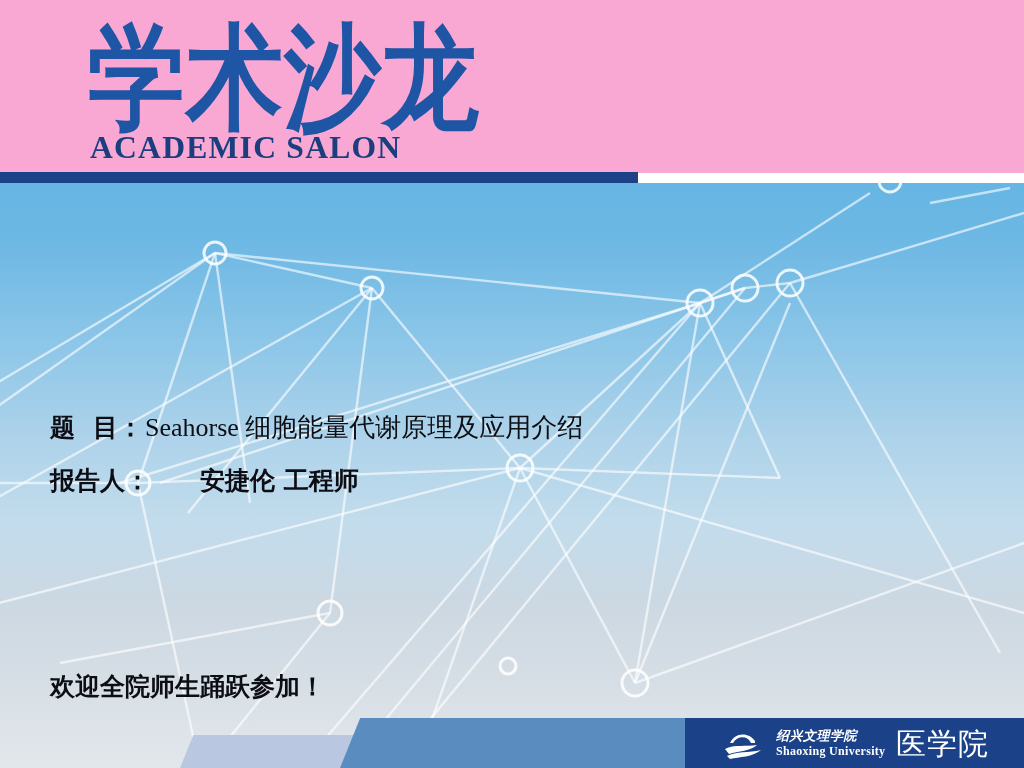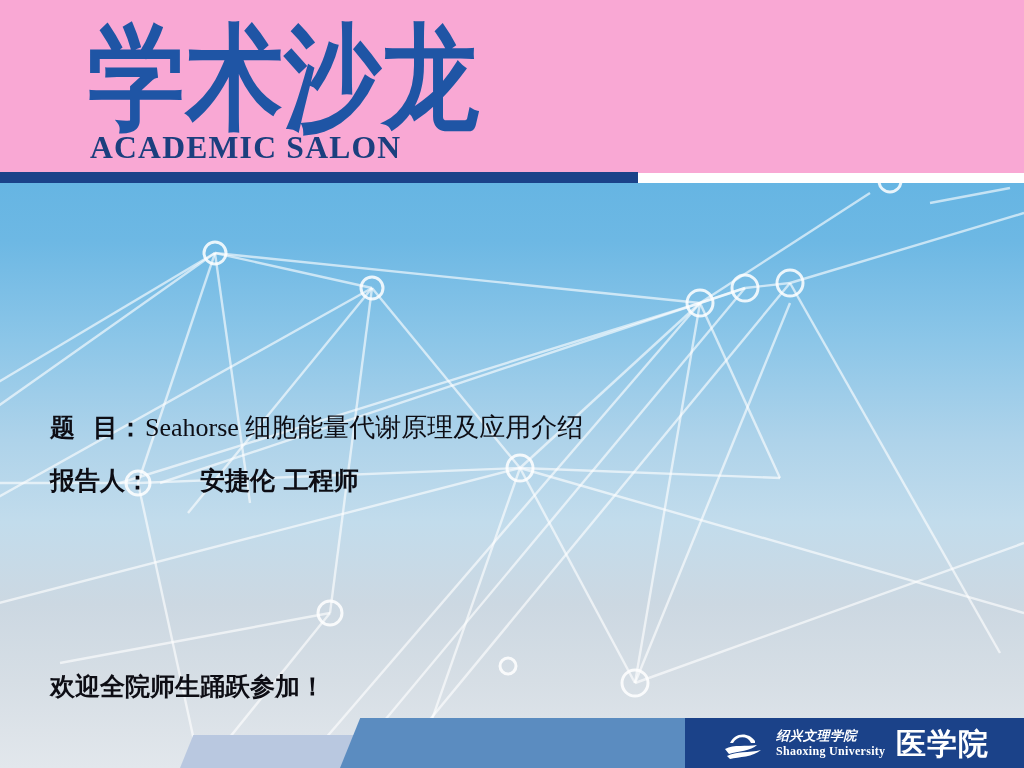--- a/index.html
+++ b/index.html
@@ -248,21 +248,21 @@
     line-height: 10px;
     letter-spacing: 0.3px;
     color: #ffffff;
     white-space: nowrap;
   }
   .uni-college {
     position: absolute;
     left: 172px;
     top: -2px;
     font-family: "DejaVu Sans", "Liberation Sans", sans-serif;
-    font-weight: bold;
+    font-weight: normal;
     font-size: 30px;
     line-height: 40px;
     letter-spacing: 1px;
     color: #ffffff;
     white-space: nowrap;
   }
 </style>
 </head>
 <body>
 

